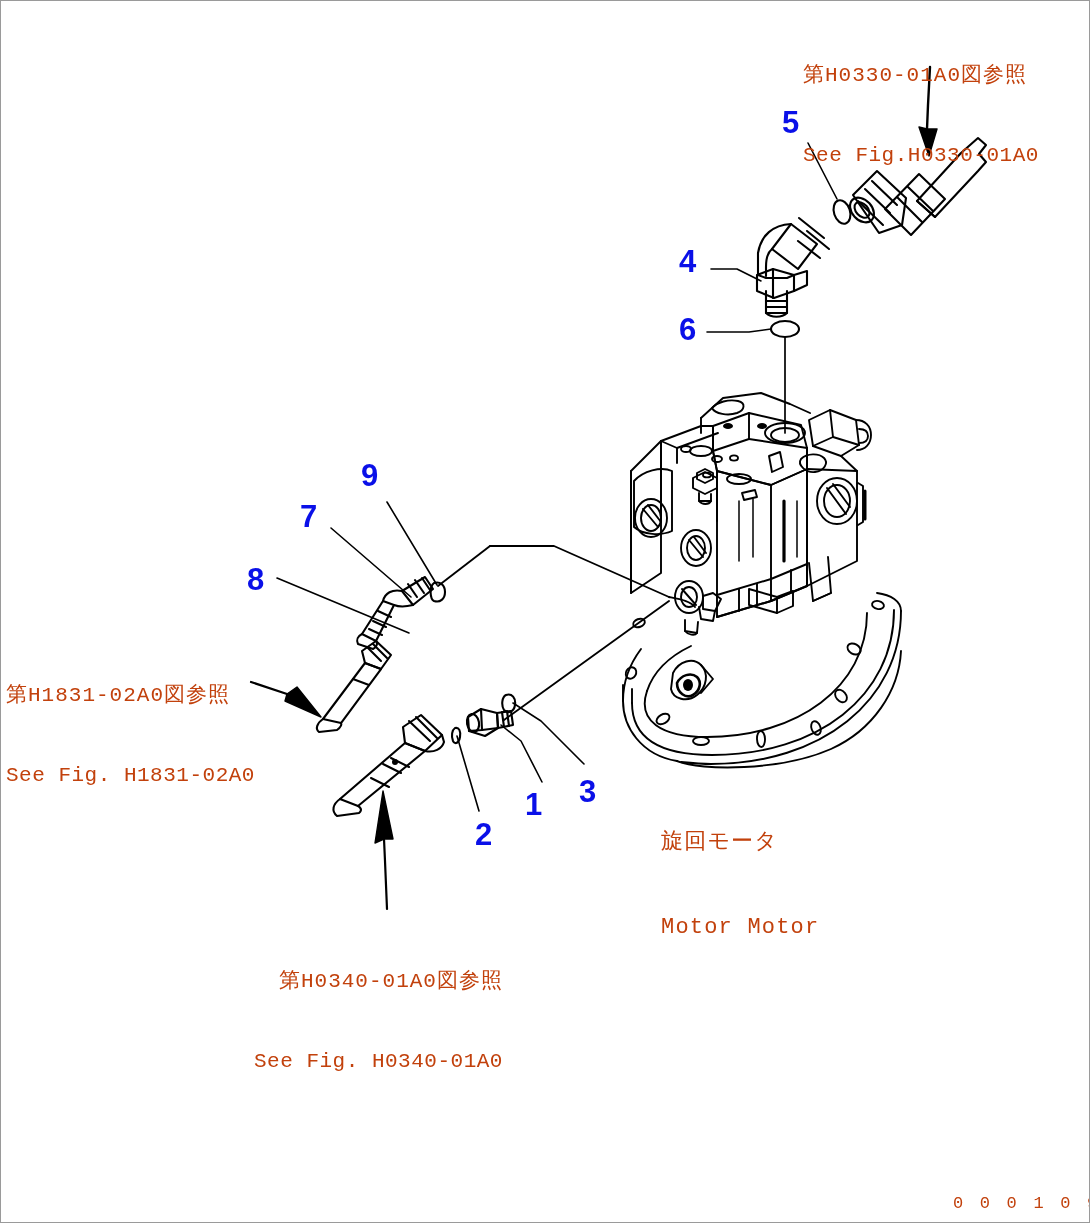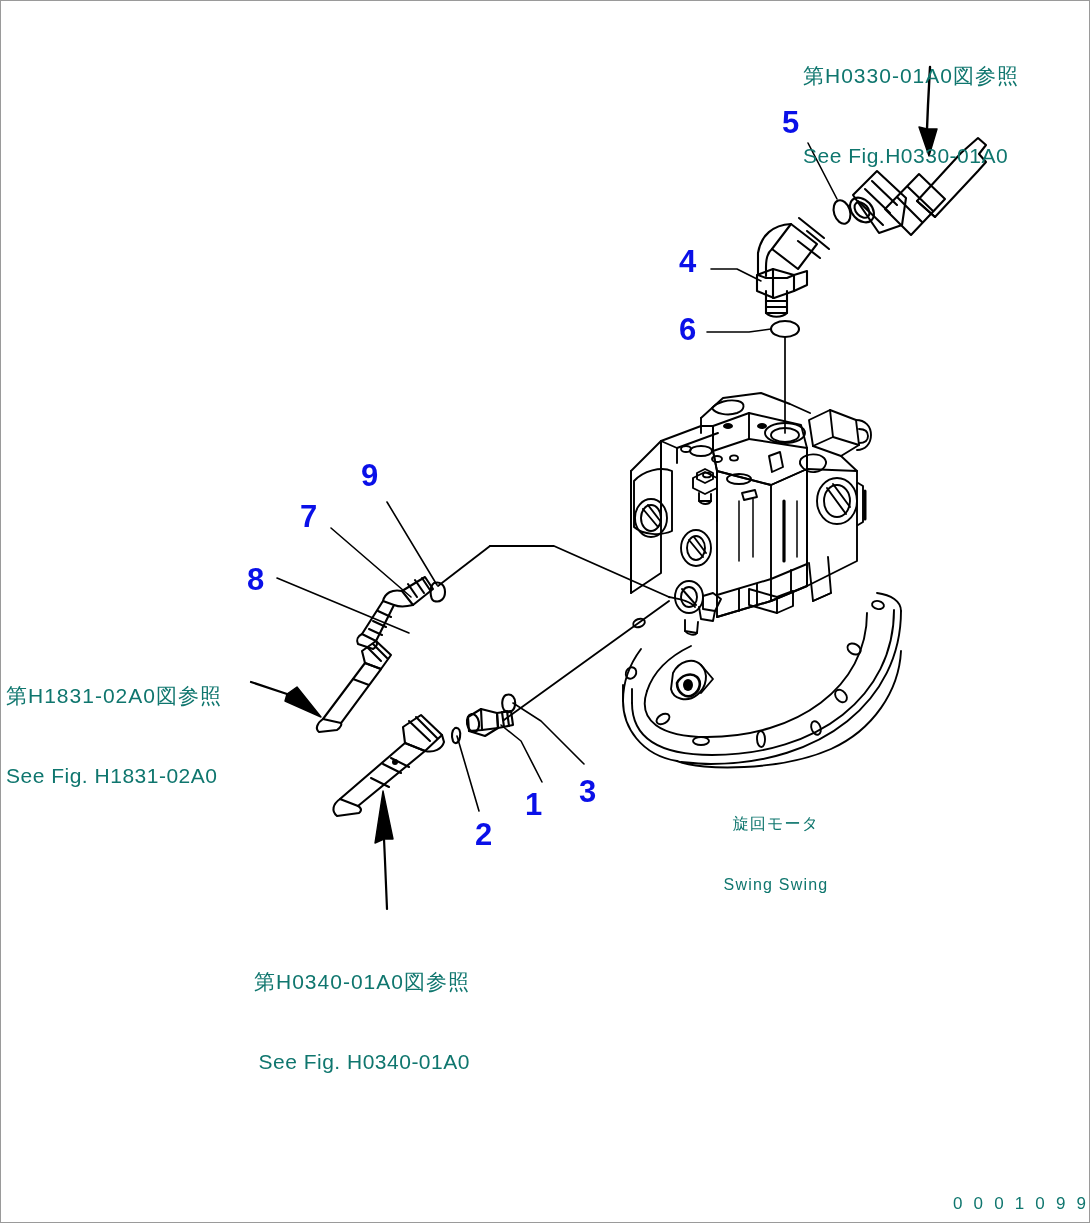--- a/index.html
+++ b/index.html
@@ -21,32 +21,31 @@
   }
   #art {
     position: absolute;
     left: 0; top: 0;
     width: 1090px;
     height: 1223px;
   }
   .txt {
     position: absolute;
     white-space: pre;
-    color: #0f766e;
-    font-family: Liberation Sans, sans-serif;
+    color: #c2410c;
+    font-family: Liberation Mono, monospace;
     line-height: 1.28;
   }
   .ref {
     font-size: 21px;
     letter-spacing: 0.5px;
   }
   .ref .jp { letter-spacing: 1.0px; }
   .caption {
-    font-size: 16px;
-    text-align: center;
+    font-size: 22px;
     letter-spacing: 1.2px;
   }
   .figno {
     font-size: 17px;
     letter-spacing: 3.2px;
   }
   .callout {
     position: absolute;
     color: #0a10e8;
     font-family: "Liberation Sans", sans-serif;
@@ -354,21 +353,21 @@
     <div>See Fig. H1831-02A0</div>
   </div>
 
   <div class="txt ref" style="left:253px; top:914px;text-align:right;">
     <div class="jp">第H0340-01A0図参照</div>
     <div>See Fig. H0340-01A0</div>
   </div>
 
   <div class="txt caption" style="left:660px; top:772px; width:230px;">
     <div class="jp">旋回モータ</div>
-    <div>Swing Swing</div>
+    <div>Motor Motor</div>
   </div>
 
   <div class="txt figno" style="left:952px; top:1192px;">0 0 0 1 0 9 9 7</div>
 
   <div id="callout-layer">
       <div class="callout" style="left: 524px; top: 788px; color: rgb(10, 16, 232);">1</div>
       <div class="callout" style="left: 474px; top: 818px; color: rgb(10, 16, 232);">2</div>
       <div class="callout" style="left: 578px; top: 775px; color: rgb(10, 16, 232);">3</div>
       <div class="callout" style="left: 678px; top: 245px; color: rgb(10, 16, 232);">4</div>
       <div class="callout" style="left: 781px; top: 106px; color: rgb(10, 16, 232);">5</div>

